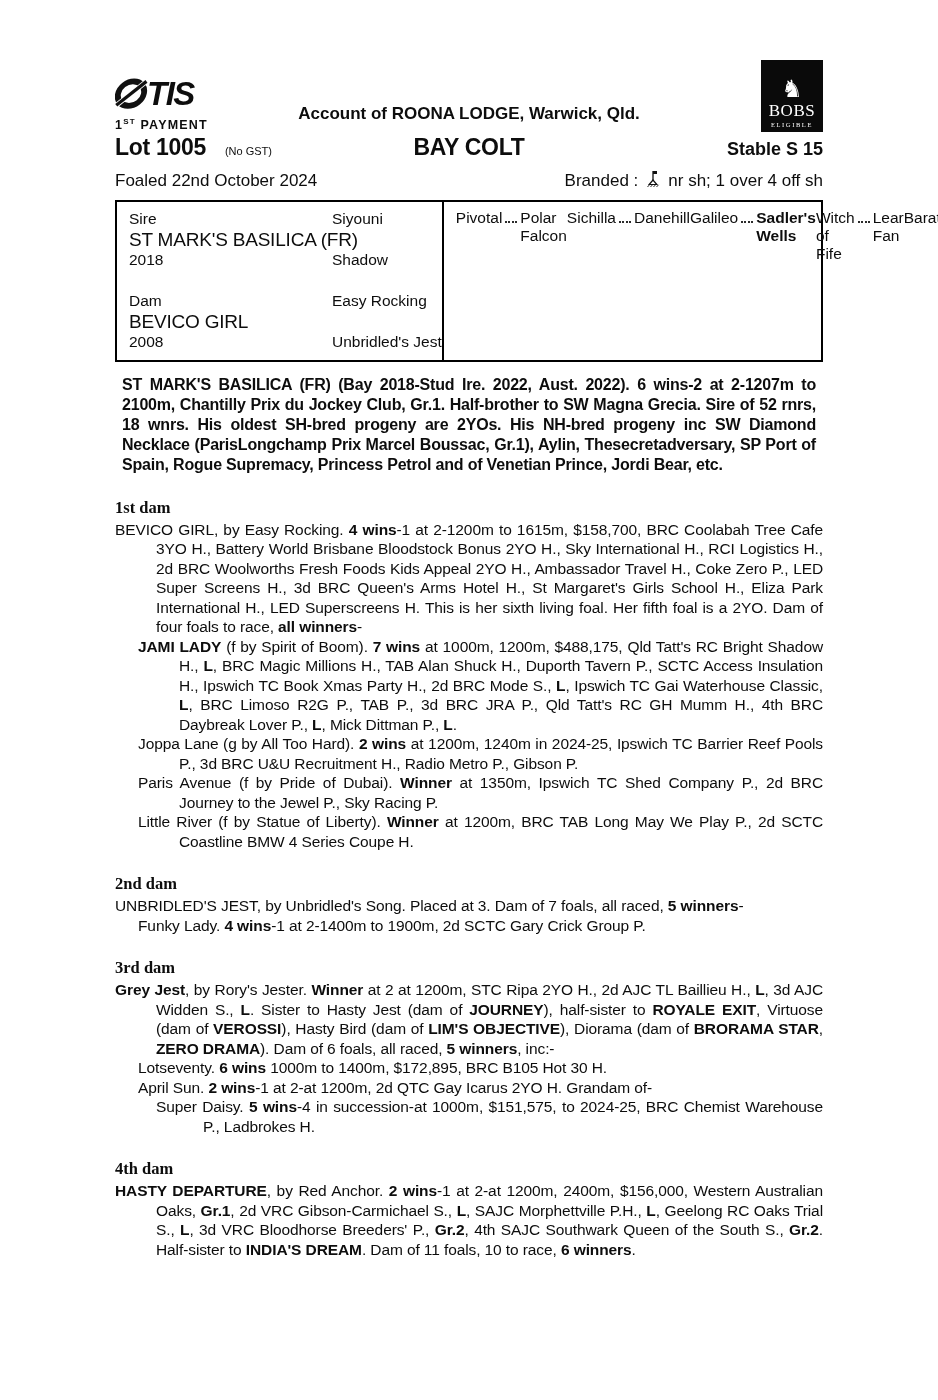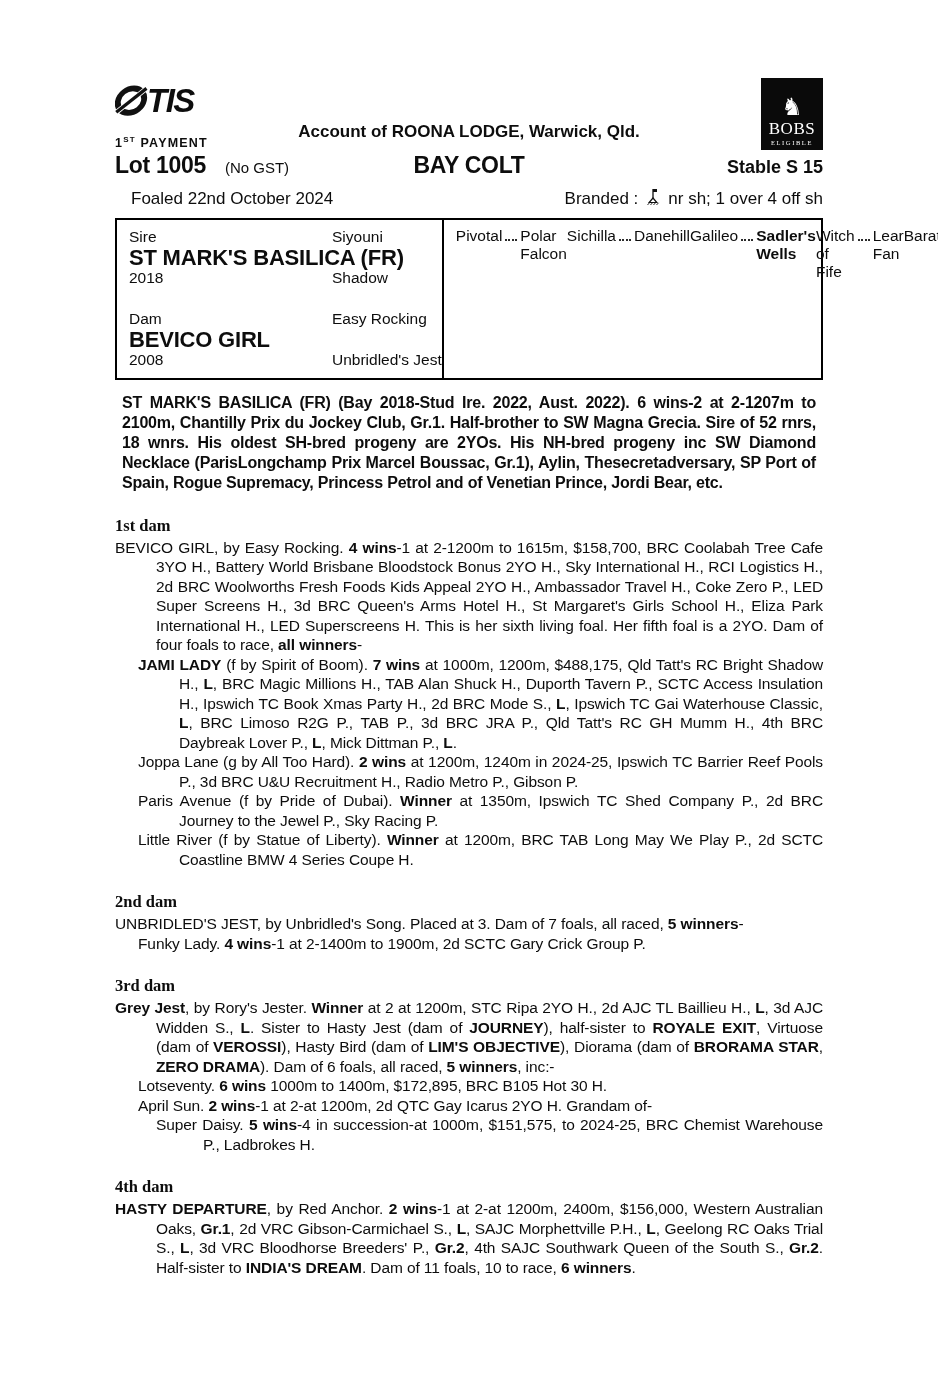--- a/index.html
+++ b/index.html
@@ -2,54 +2,54 @@
 <html><head>
 <meta charset="utf-8">
 <style>
   html,body{margin:0;padding:0;background:#ffffff;}
   body{
     width:938px;height:1400px;position:relative;
     font-family:"Liberation Sans", sans-serif;
     color:#0d0d0d;
     -webkit-font-smoothing:antialiased;
   }
-  .page{position:absolute;left:115px;top:78px;width:708px;}
+  .page{position:absolute;left:115px;top:60px;width:708px;}
 
   
   .brand-row{display:grid;grid-template-columns:1fr auto 1fr;align-items:end;}
   .qtis{display:flex;flex-direction:column;line-height:1;}
   .qtis-mark{display:flex;align-items:center;}
   .qtis-word{font-weight:900;font-style:italic;font-size:33px;letter-spacing:-1.5px;margin-left:-2px;}
-  .qtis-sub{font-weight:bold;font-size:12.5px;letter-spacing:1.2px;margin-top:19px;}
+  .qtis-sub{font-weight:bold;font-size:12.5px;letter-spacing:1.2px;margin-top:8px;}
   .qtis-sub sup{font-size:8px;}
   .account{font-weight:bold;font-size:17px;padding-bottom:8px;text-align:center;}
   .bobs{justify-self:end;width:62px;height:72px;background:#0a0a0a;color:#fff;
         display:flex;flex-direction:column;align-items:center;justify-content:flex-end;
         font-family:"Liberation Serif", serif;padding-bottom:4px;box-sizing:border-box;}
   .bobs-horse{font-size:24px;line-height:1;margin-bottom:1px;}
   .bobs-title{font-size:17px;letter-spacing:.5px;line-height:1;}
   .bobs-sub{font-size:6.5px;letter-spacing:1.6px;margin-top:2px;}
 
   .lot-row{display:grid;grid-template-columns:1fr auto 1fr;align-items:baseline;margin-top:2px;}
   .lot-left{display:flex;align-items:baseline;gap:19px;}
   .lot-num{font-weight:800;font-size:23px;letter-spacing:-0.3px;}
-  .no-gst{font-size:15px;}
+  .no-gst{font-size:11px;}
   .sex-color{font-weight:800;font-size:23px;letter-spacing:-0.3px;text-align:center;}
   .stable{font-weight:bold;font-size:18px;justify-self:end;}
 
-  .foaled-row{display:flex;justify-content:space-between;align-items:baseline;margin-top:7px;font-size:17px;margin-left:16px;}
+  .foaled-row{display:flex;justify-content:space-between;align-items:baseline;margin-top:7px;font-size:17px;}
   .branded{display:flex;align-items:baseline;gap:8px;}
   .brand-glyph{position:relative;top:2px;}
 
   
   .ped-table{border:2px solid #000;display:flex;margin-top:9px;}
   .ped-left{width:366px;box-sizing:border-box;padding:7px 0 7px 12px;
             display:grid;grid-template-columns:203px 1fr;grid-auto-rows:20.5px;align-items:center;}
   .ped-cell{font-size:15.5px;white-space:nowrap;}
-  .ped-big{grid-column:1 / span 2;font-weight:700;font-size:22px;letter-spacing:-0.2px;white-space:nowrap;}
+  .ped-big{grid-column:1 / span 2;font-weight:400;font-size:19px;letter-spacing:-0.2px;white-space:nowrap;}
   .ped-right{flex:1;border-left:2px solid #000;box-sizing:border-box;
              padding:7px 16px 7px 12px;display:flex;flex-direction:row;justify-content:space-between;}
   .cross-row{display:flex;align-items:baseline;height:20.5px;font-size:15.5px;}
   .cross-row .dots{flex:1;border-bottom:2px dotted #2b2b2b;margin:0 3px 3px 3px;min-width:12px;}
   .cross-row .b{font-weight:800;}
 
   
   .sire-overview{margin-top:13px;padding:0 7px;font-weight:800;font-size:16px;
                  line-height:20px;text-align:justify;letter-spacing:-0.2px;}
   .section-heading{font-weight:800;font-size:16.5px;margin-top:23px;margin-bottom:2px;font-family:Liberation Serif, serif;}

